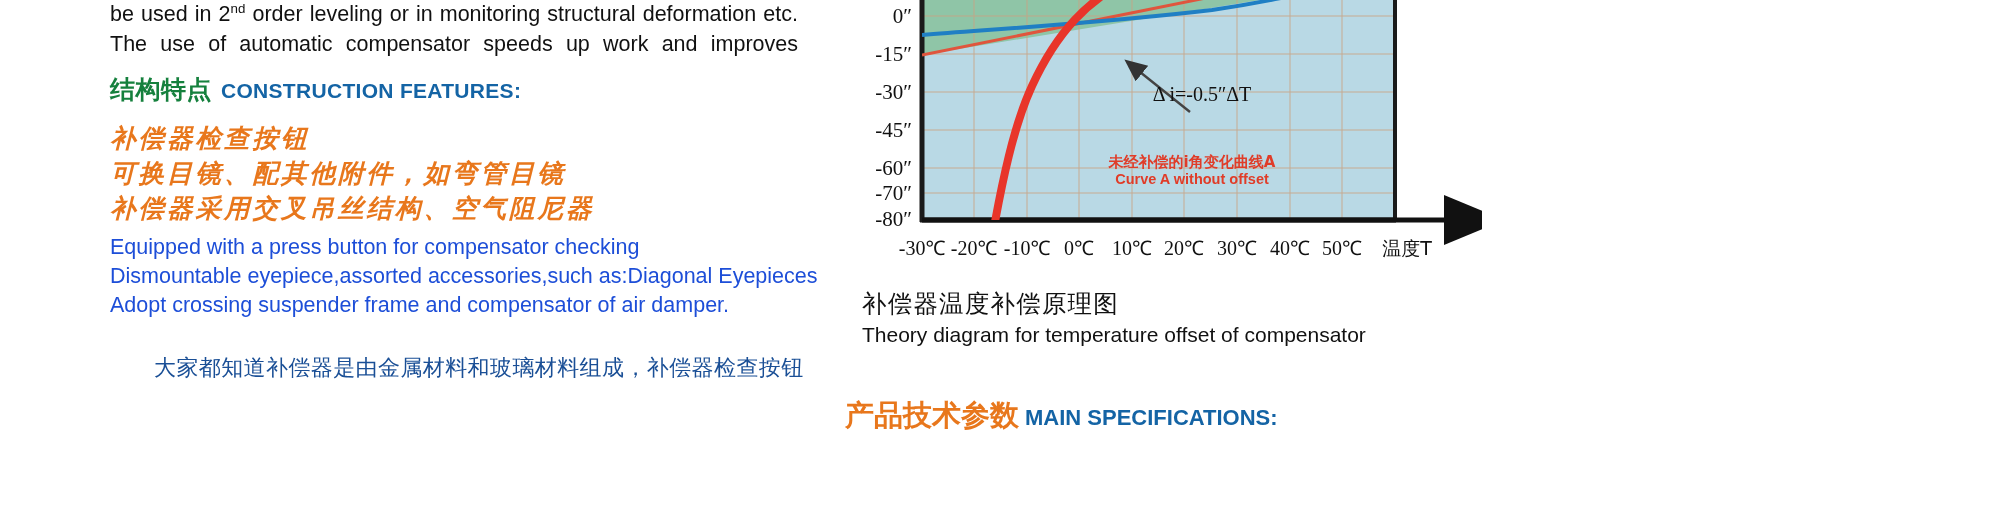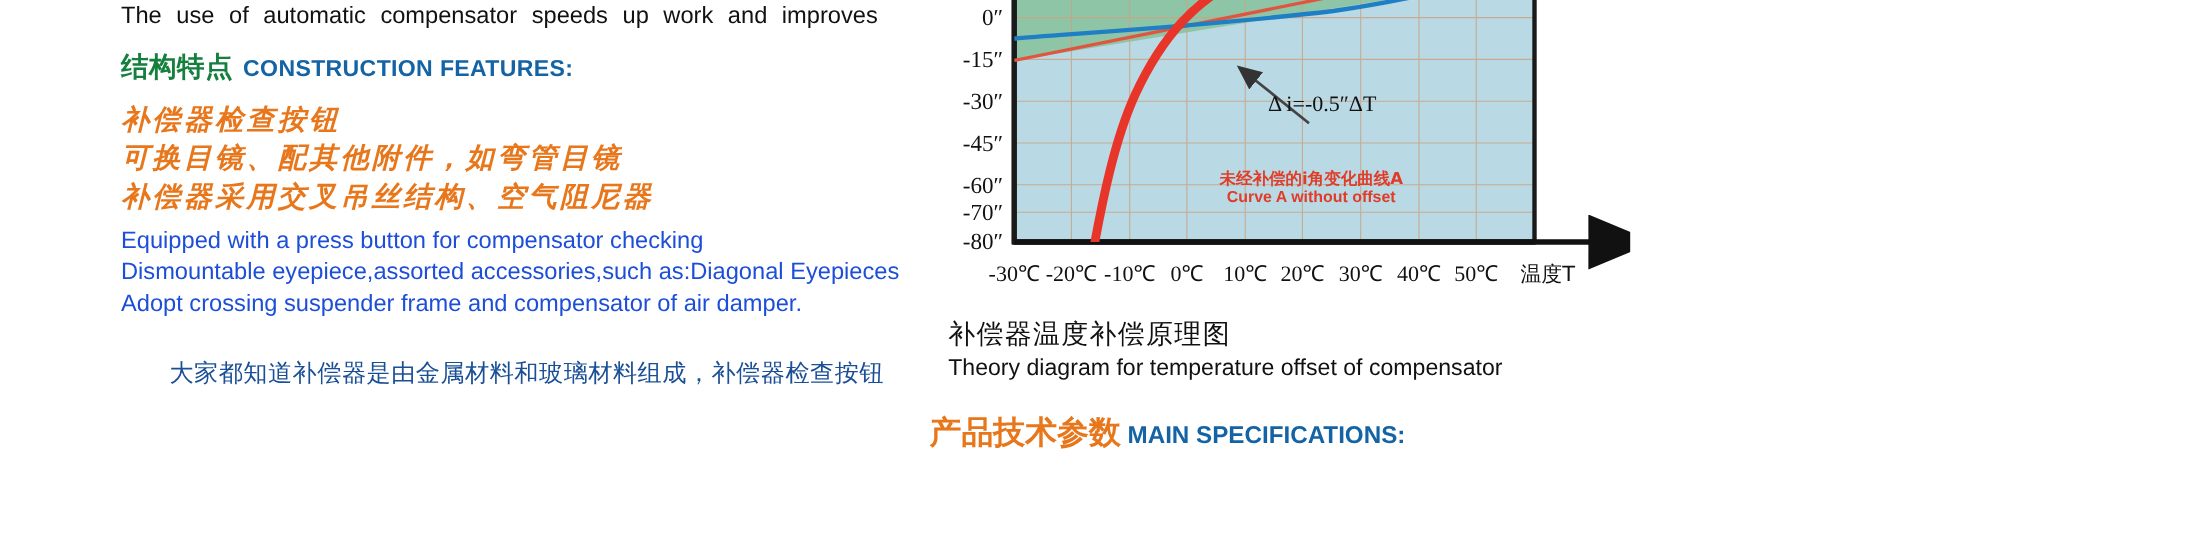--- a/index.html
+++ b/index.html
@@ -157,21 +157,21 @@
     font-family: "Liberation Sans", sans-serif;
     font-size: 21px;
     color: #111111;
     line-height: 30px;
   }
 
   
   #spec-heading {
     position: absolute;
     left: 845px;
-    top: 374px;
+    top: 396px;
     white-space: nowrap;
     overflow: hidden;
     height: 40px;
   }
   .spec-cn {
     font-family: "DejaVu Sans", "Liberation Sans", sans-serif;
     font-size: 29px;
     font-weight: bold;
     color: #e8771c;
     letter-spacing: 0px;
@@ -189,20 +189,21 @@
   }
 </style>
 </head>
 <body>
 
 <div id="page">
 
   <div id="left-column">
 
     <div class="body-para">
+      <span class="para-line"><span>be used in 2</span><sup class="ord">nd</sup><span> order leveling or in monitoring structural deformation etc.</span></span>
       <span class="para-line">The use of automatic compensator speeds up work and improves</span>
     </div>
 
     <div class="section-heading">
       <span class="heading-cn">结构特点</span><span class="heading-en">CONSTRUCTION FEATURES:</span>
     </div>
 
     <div id="feature-cn-list">
       <div class="feature-cn">补偿器检查按钮</div>
       <div class="feature-cn">可换目镜、配其他附件，如弯管目镜</div>

